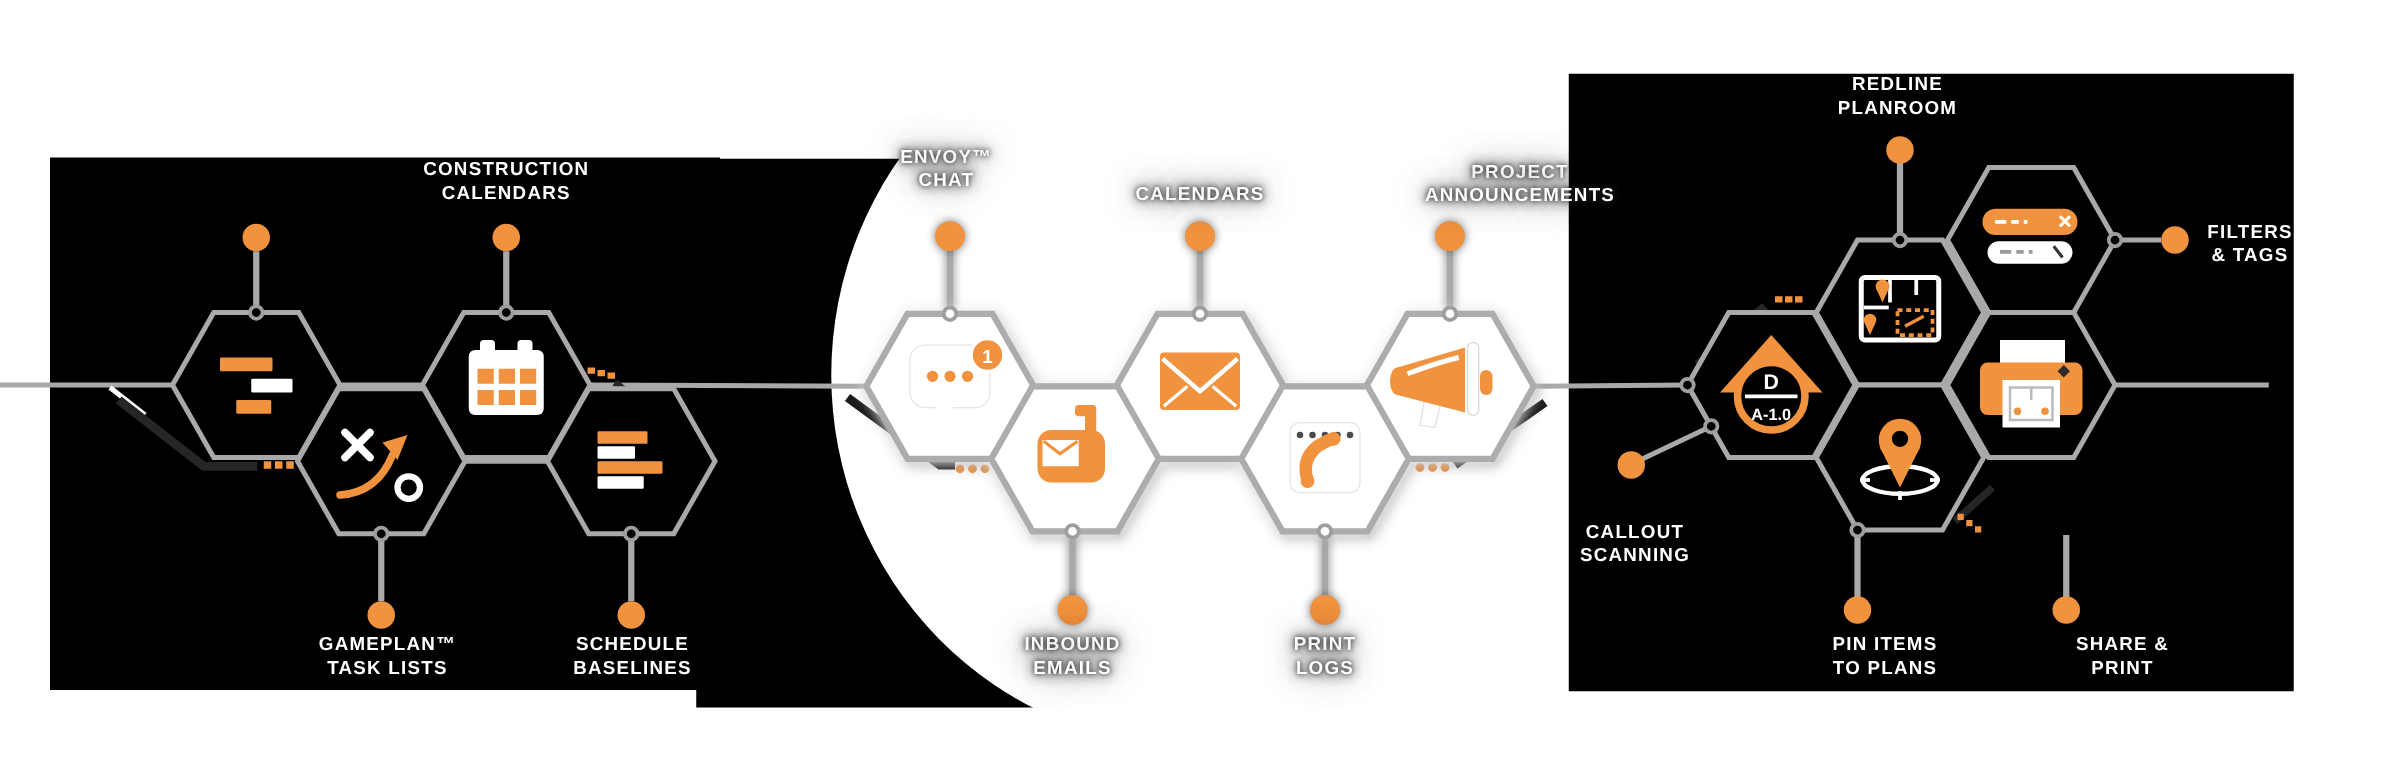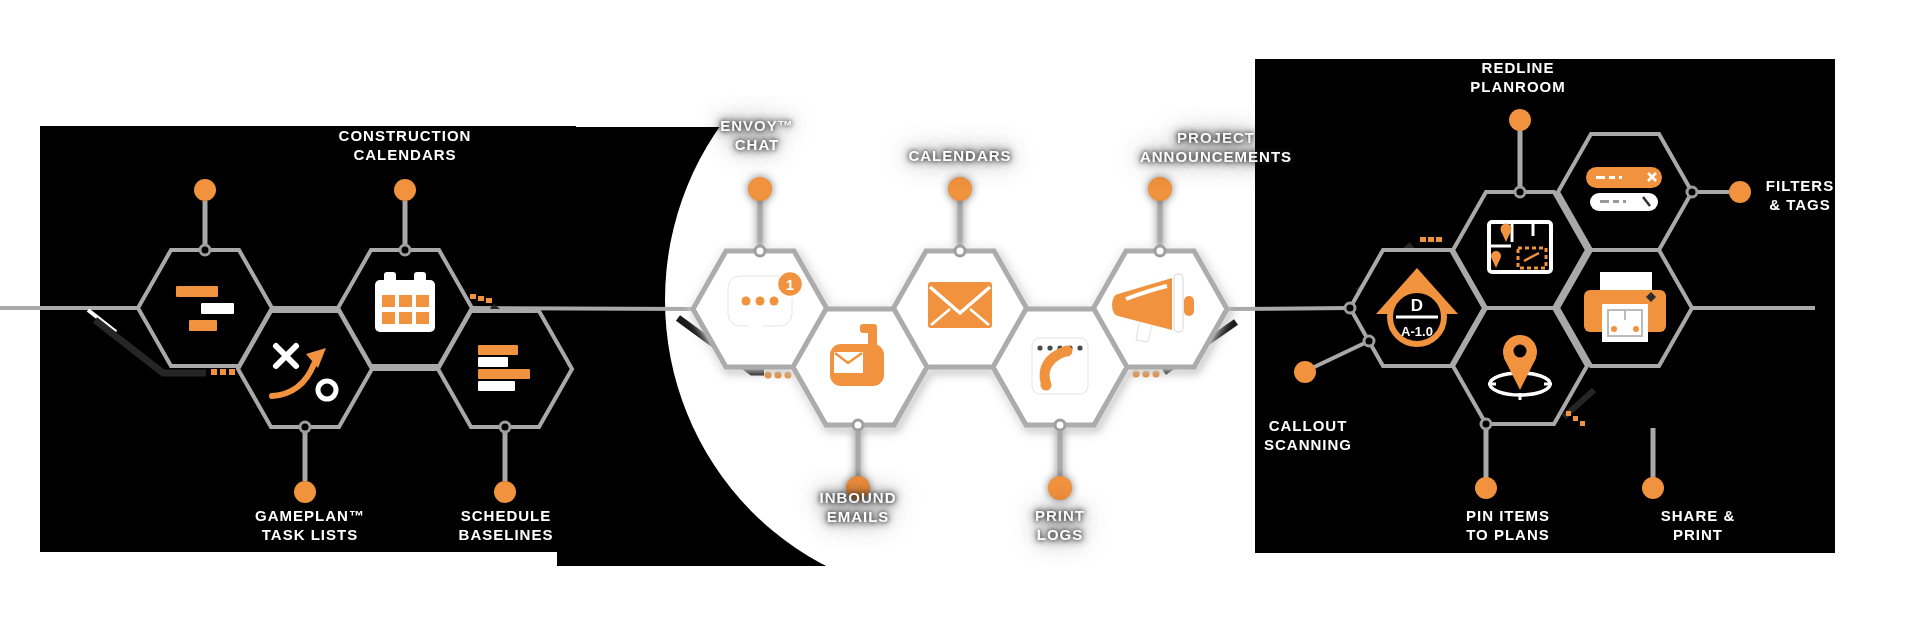--- a/index.html
+++ b/index.html
@@ -302,21 +302,21 @@
   <div class="label" style="left:310px;top:506px;">GAMEPLAN™
 TASK LISTS</div>
   <div class="label" style="left:506px;top:506px;">SCHEDULE
 BASELINES</div>
 
   <div class="label smoke" style="left:757px;top:116px;">ENVOY™
 CHAT</div>
   <div class="label smoke" style="left:960px;top:146px;">CALENDARS</div>
   <div class="label smoke" style="left:1216px;top:128px;">PROJECT
 ANNOUNCEMENTS</div>
-  <div class="label smoke" style="left:858px;top:488px;">INBOUND
+  <div class="label smoke" style="left:858px;top:506px;">INBOUND
 EMAILS</div>
   <div class="label smoke" style="left:1060px;top:506px;">PRINT
 LOGS</div>
 
   <div class="label" style="left:1518px;top:58px;">REDLINE
 PLANROOM</div>
   <div class="label" style="left:1800px;top:176px;">FILTERS
 &amp; TAGS</div>
   <div class="label" style="left:1308px;top:416px;">CALLOUT
 SCANNING</div>

